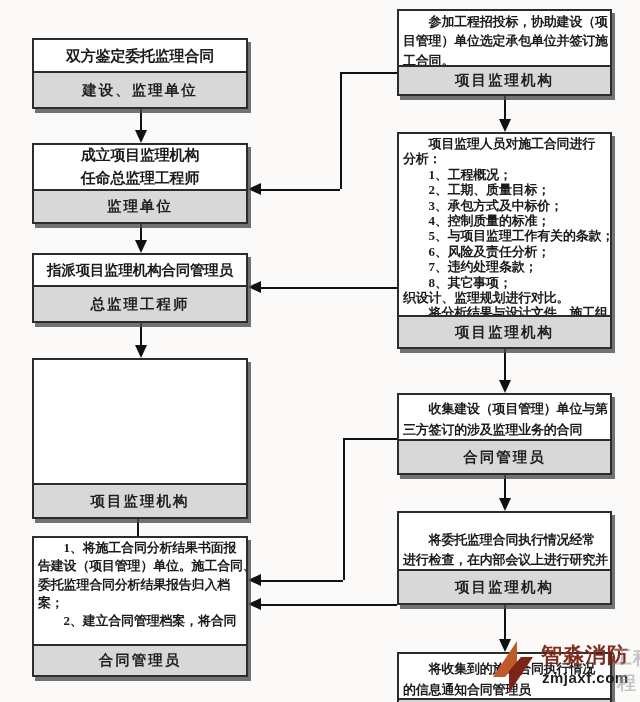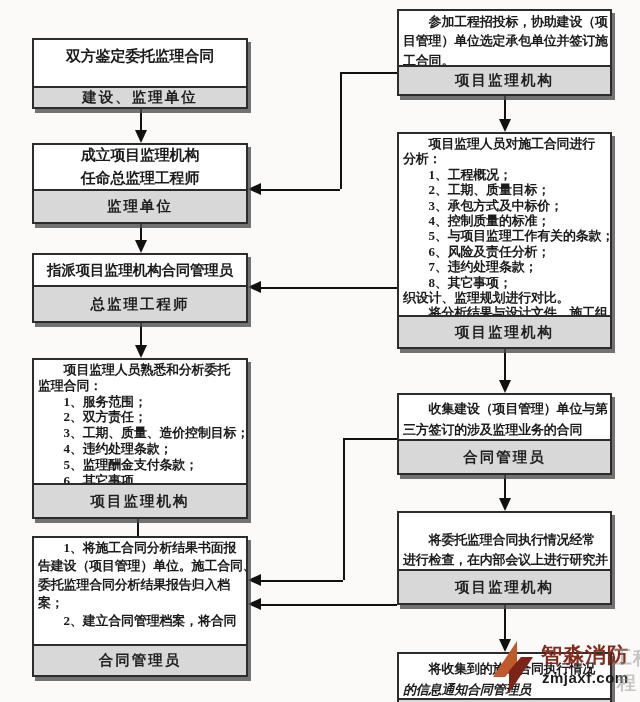--- a/index.html
+++ b/index.html
@@ -76,46 +76,36 @@
       <div class="seg" style="left: 261px; top: 580px; width: 82px; height: 2px;"></div>
       <div class="head-left" style="left: 248px; top: 574px;"></div>
       <div class="seg" style="left: 261px; top: 604px; width: 136px; height: 2px;"></div>
       <div class="head-left" style="left: 248px; top: 598px;"></div>
     </div>
   <div id="boxes-layer">
       <div class="fbox" style="left: 32px; top: 38px; width: 216px; height: 71px;">
         <div class="fbody center" style="bottom: 36px; padding-top: 0px;">
           <div class="fline" style="font-size: 15px; line-height: 22px;">双方鉴定委托监理合同</div>
         </div>
-        <div class="ffoot" style="height: 21px;">建设、监理单位</div>
+        <div class="ffoot" style="height: 36px;">建设、监理单位</div>
       </div>
       <div class="fbox" style="left: 32px; top: 143px; width: 216px; height: 81px;">
         <div class="fbody center" style="bottom: 33px; padding-top: 0px;">
           <div class="fline" style="font-size: 15px; line-height: 23px;">成立项目监理机构</div>
           <div class="fline" style="font-size: 15px; line-height: 23px;">任命总监理工程师</div>
         </div>
         <div class="ffoot" style="height: 33px;">监理单位</div>
       </div>
       <div class="fbox" style="left: 32px; top: 253px; width: 216px; height: 70px;">
         <div class="fbody center" style="bottom: 36px; padding-top: 0px;">
           <div class="fline" style="font-size: 14.5px; line-height: 22px;">指派项目监理机构合同管理员</div>
         </div>
         <div class="ffoot" style="height: 36px;">总监理工程师</div>
       </div>
       <div class="fbox" style="left: 32px; top: 358px; width: 216px; height: 161px;">
-        <div class="fbody" style="bottom: 34px; padding-top: 2px;">
-          <div class="fline" style="font-size: 13px; line-height: 15.8px;">　　项目监理人员熟悉和分析委托</div>
-          <div class="fline" style="font-size: 13px; line-height: 15.8px;">监理合同：</div>
-          <div class="fline" style="font-size: 13px; line-height: 15.8px;">　　1、服务范围；</div>
-          <div class="fline" style="font-size: 13px; line-height: 15.8px;">　　2、双方责任；</div>
-          <div class="fline" style="font-size: 13px; line-height: 15.8px;">　　3、工期、质量、造价控制目标；</div>
-          <div class="fline" style="font-size: 13px; line-height: 15.8px;">　　4、违约处理条款；</div>
-          <div class="fline" style="font-size: 13px; line-height: 15.8px;">　　5、监理酬金支付条款；</div>
-          <div class="fline" style="font-size: 13px; line-height: 15.8px;">　　6、其它事项。</div>
-        </div>
         <div class="ffoot" style="height: 34px;">项目监理机构</div>
       </div>
       <div class="fbox" style="left: 32px; top: 536px; width: 216px; height: 141px;">
         <div class="fbody" style="bottom: 31px; padding-top: 1px;">
           <div class="fline" style="font-size: 13px; line-height: 18.3px;">　　1、将施工合同分析结果书面报</div>
           <div class="fline" style="font-size: 13px; line-height: 18.3px;">告建设（项目管理）单位。施工合同、</div>
           <div class="fline" style="font-size: 13px; line-height: 18.3px;">委托监理合同分析结果报告归入档</div>
           <div class="fline" style="font-size: 13px; line-height: 18.3px;">案；</div>
           <div class="fline" style="font-size: 13px; line-height: 18.3px;">　　2、建立合同管理档案，将合同</div>
         </div>
@@ -157,21 +147,21 @@
         <div class="fbody" style="bottom: 34px; padding-top: 17px;">
           <div class="fline" style="font-size: 13px; line-height: 19.5px;">　　将委托监理合同执行情况经常</div>
           <div class="fline" style="font-size: 13px; line-height: 19.5px;">进行检查，在内部会议上进行研究并</div>
           <div class="fline" style="font-size: 13px; line-height: 19.5px;">采取相应的必要措施。</div>
         </div>
         <div class="ffoot" style="height: 34px;">项目监理机构</div>
       </div>
       <div class="fbox" style="left: 397px; top: 652px; width: 215px; height: 58px;">
         <div class="fbody" style="bottom: 10px; padding-top: 4px;">
           <div class="fline" style="font-size: 13px; line-height: 21px;">　　将收集到的施工合同执行情况</div>
-          <div class="fline" style="font-size: 13px; line-height: 21px; font-style: italic;">的信息通知合同管理员</div>
+          <div class="fline" style="font-size: 13px; line-height: 21px;">的信息通知合同管理员</div>
         </div>
         <div class="ffoot" style="height: 10px;"></div>
       </div>
     </div>
 
   <div class="watermark">
     <svg class="wm-logo" width="48" height="56" viewBox="0 0 48 56">
       <polygon points="4,38 28,2 28,24 16,38" fill="#c05a2b"></polygon>
       <polygon points="44,18 20,54 20,32 32,18" fill="#7d2318"></polygon>
     </svg>

